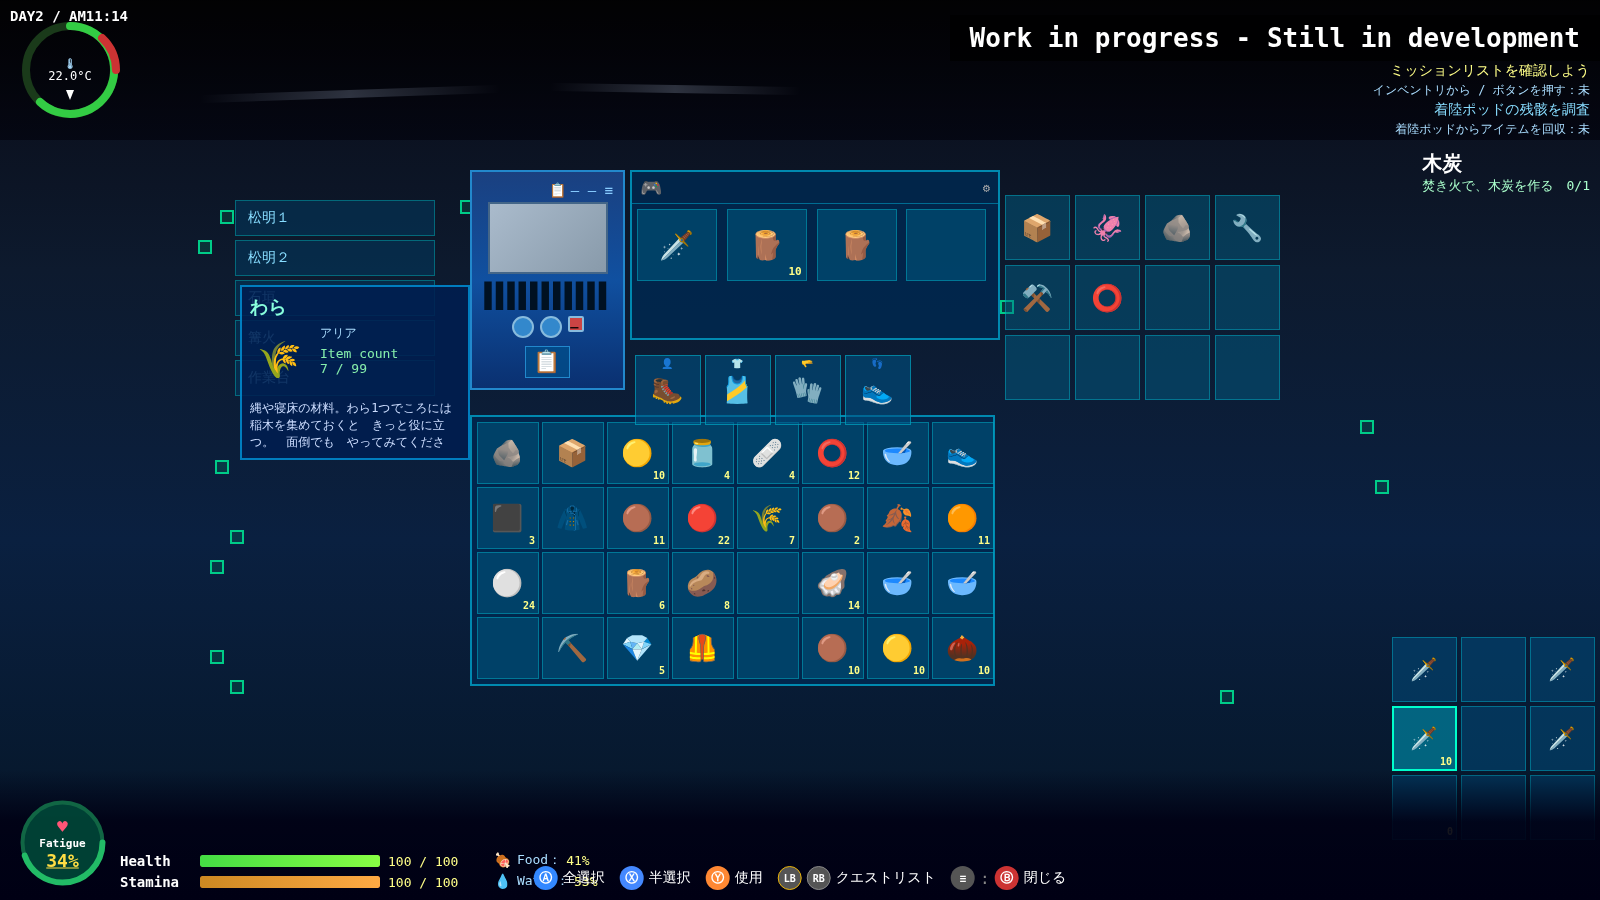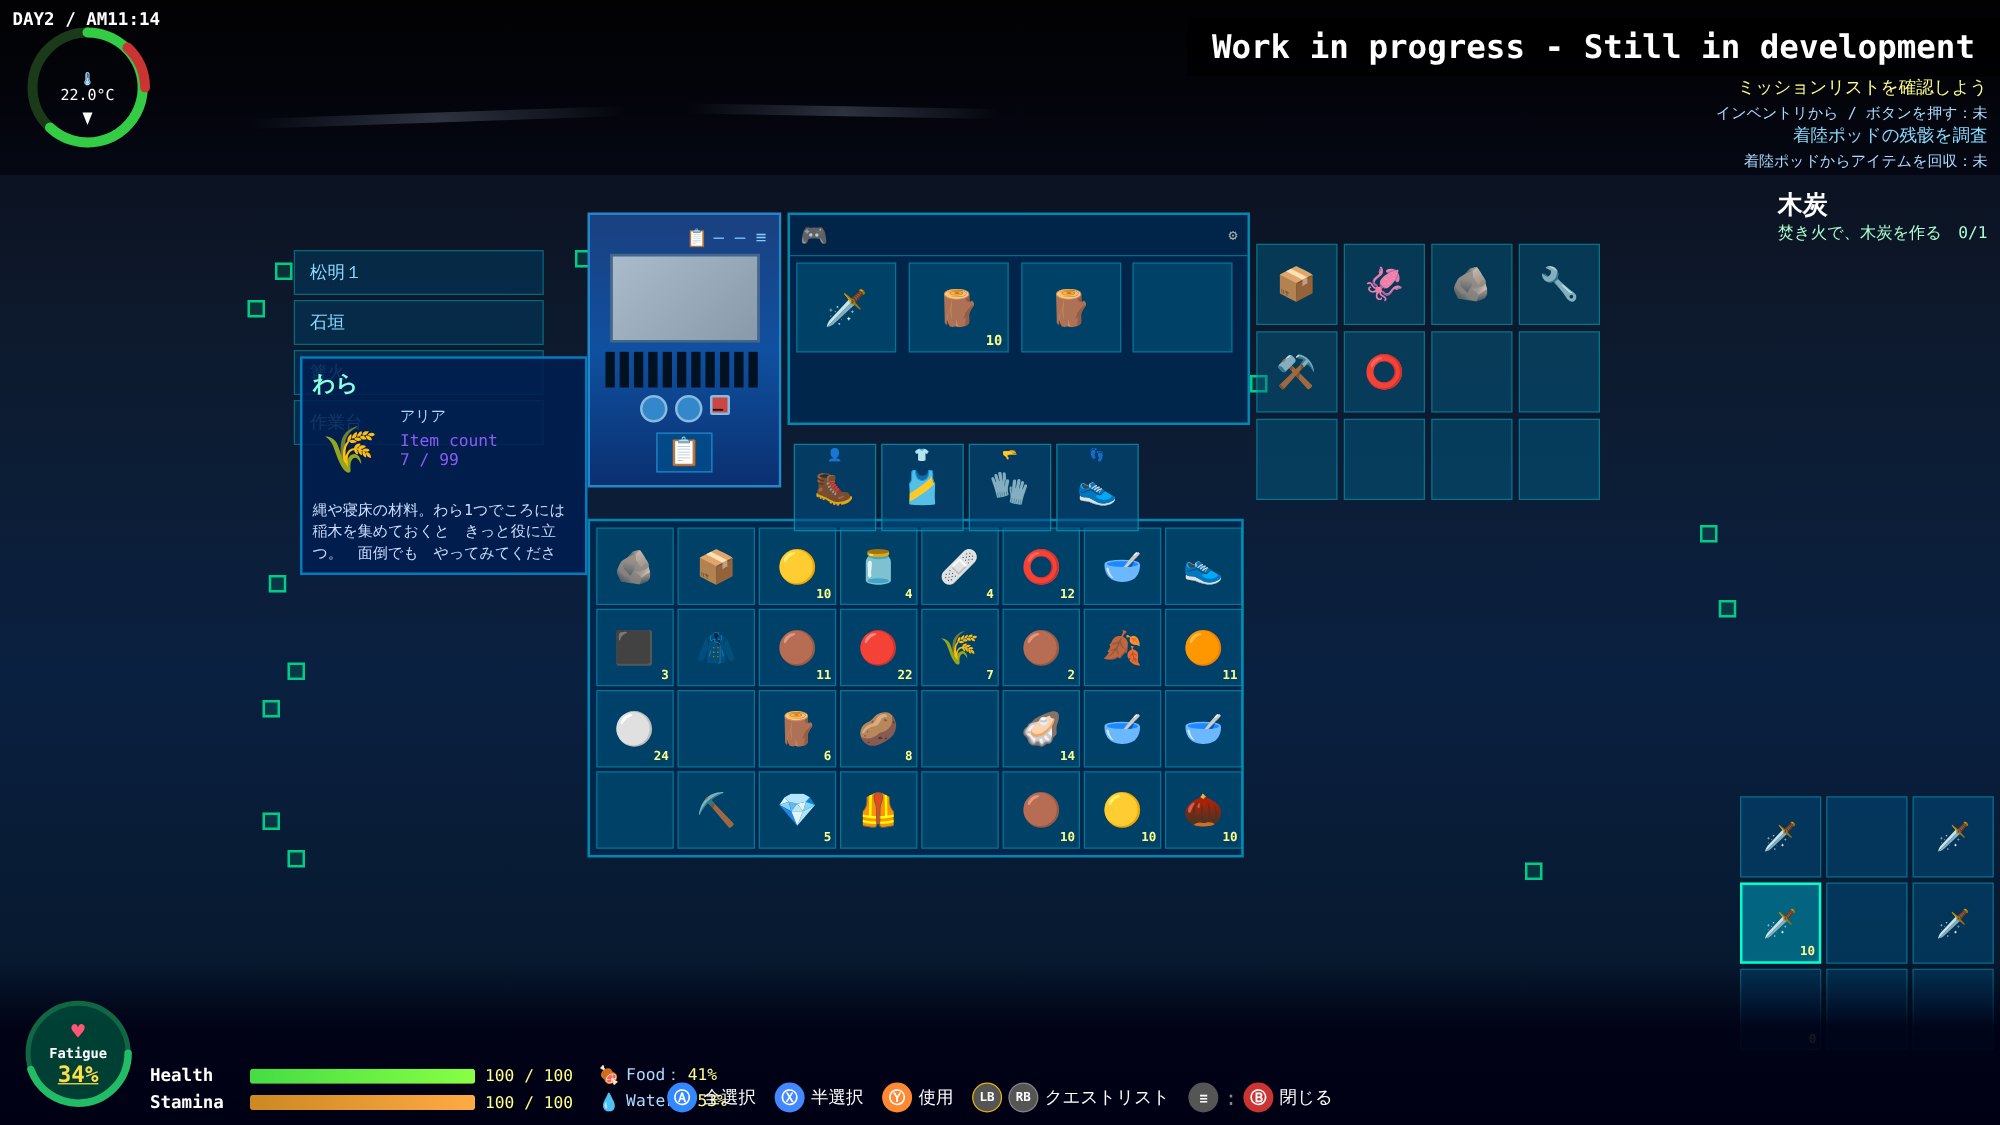--- a/index.html
+++ b/index.html
@@ -187,21 +187,21 @@
       align-items: center;
       justify-content: center;
     }
     .item-tooltip .tooltip-area {
       font-size: 12px;
       color: #aaddff;
       margin-bottom: 4px;
     }
     .item-tooltip .tooltip-count {
       font-size: 13px;
-      color: #8b5cf6;
+      color: #86efac;
       margin-bottom: 4px;
     }
     .item-tooltip .tooltip-desc {
       font-size: 12px;
       color: #ccddff;
       clear: both;
       margin-top: 5px;
       line-height: 1.4;
     }
 
@@ -459,21 +459,21 @@
       color: #ffdd44;
       font-weight: bold;
       text-decoration: underline;
     }
 
     
     .stats-bars {
       display: flex;
       flex-direction: column;
       gap: 5px;
-      margin-right: 20px;
+      margin-right: 36px;
     }
     .stat-row {
       display: flex;
       align-items: center;
       gap: 8px;
     }
     .stat-label {
       color: #fff;
       font-size: 14px;
       width: 72px;
@@ -614,20 +614,21 @@
   </div>
 </div>
 
 <div class="item-info-panel">
   <div class="item-name">木炭</div>
   <div class="item-desc">焚き火で、木炭を作る　0/1</div>
 </div>
 
 <div class="quest-sidebar">
   <div class="quest-item">松明１</div>
+  <div class="quest-item">松明２</div>
   <div class="quest-item">石垣</div>
   <div class="quest-item">篝火</div>
   <div class="quest-item">作業台</div>
 </div>
 
 <div class="item-tooltip">
   <div class="tooltip-name">わら</div>
   <div style="display:flex;margin-top:6px;">
     <div class="tooltip-icon">🌾</div>
     <div>

